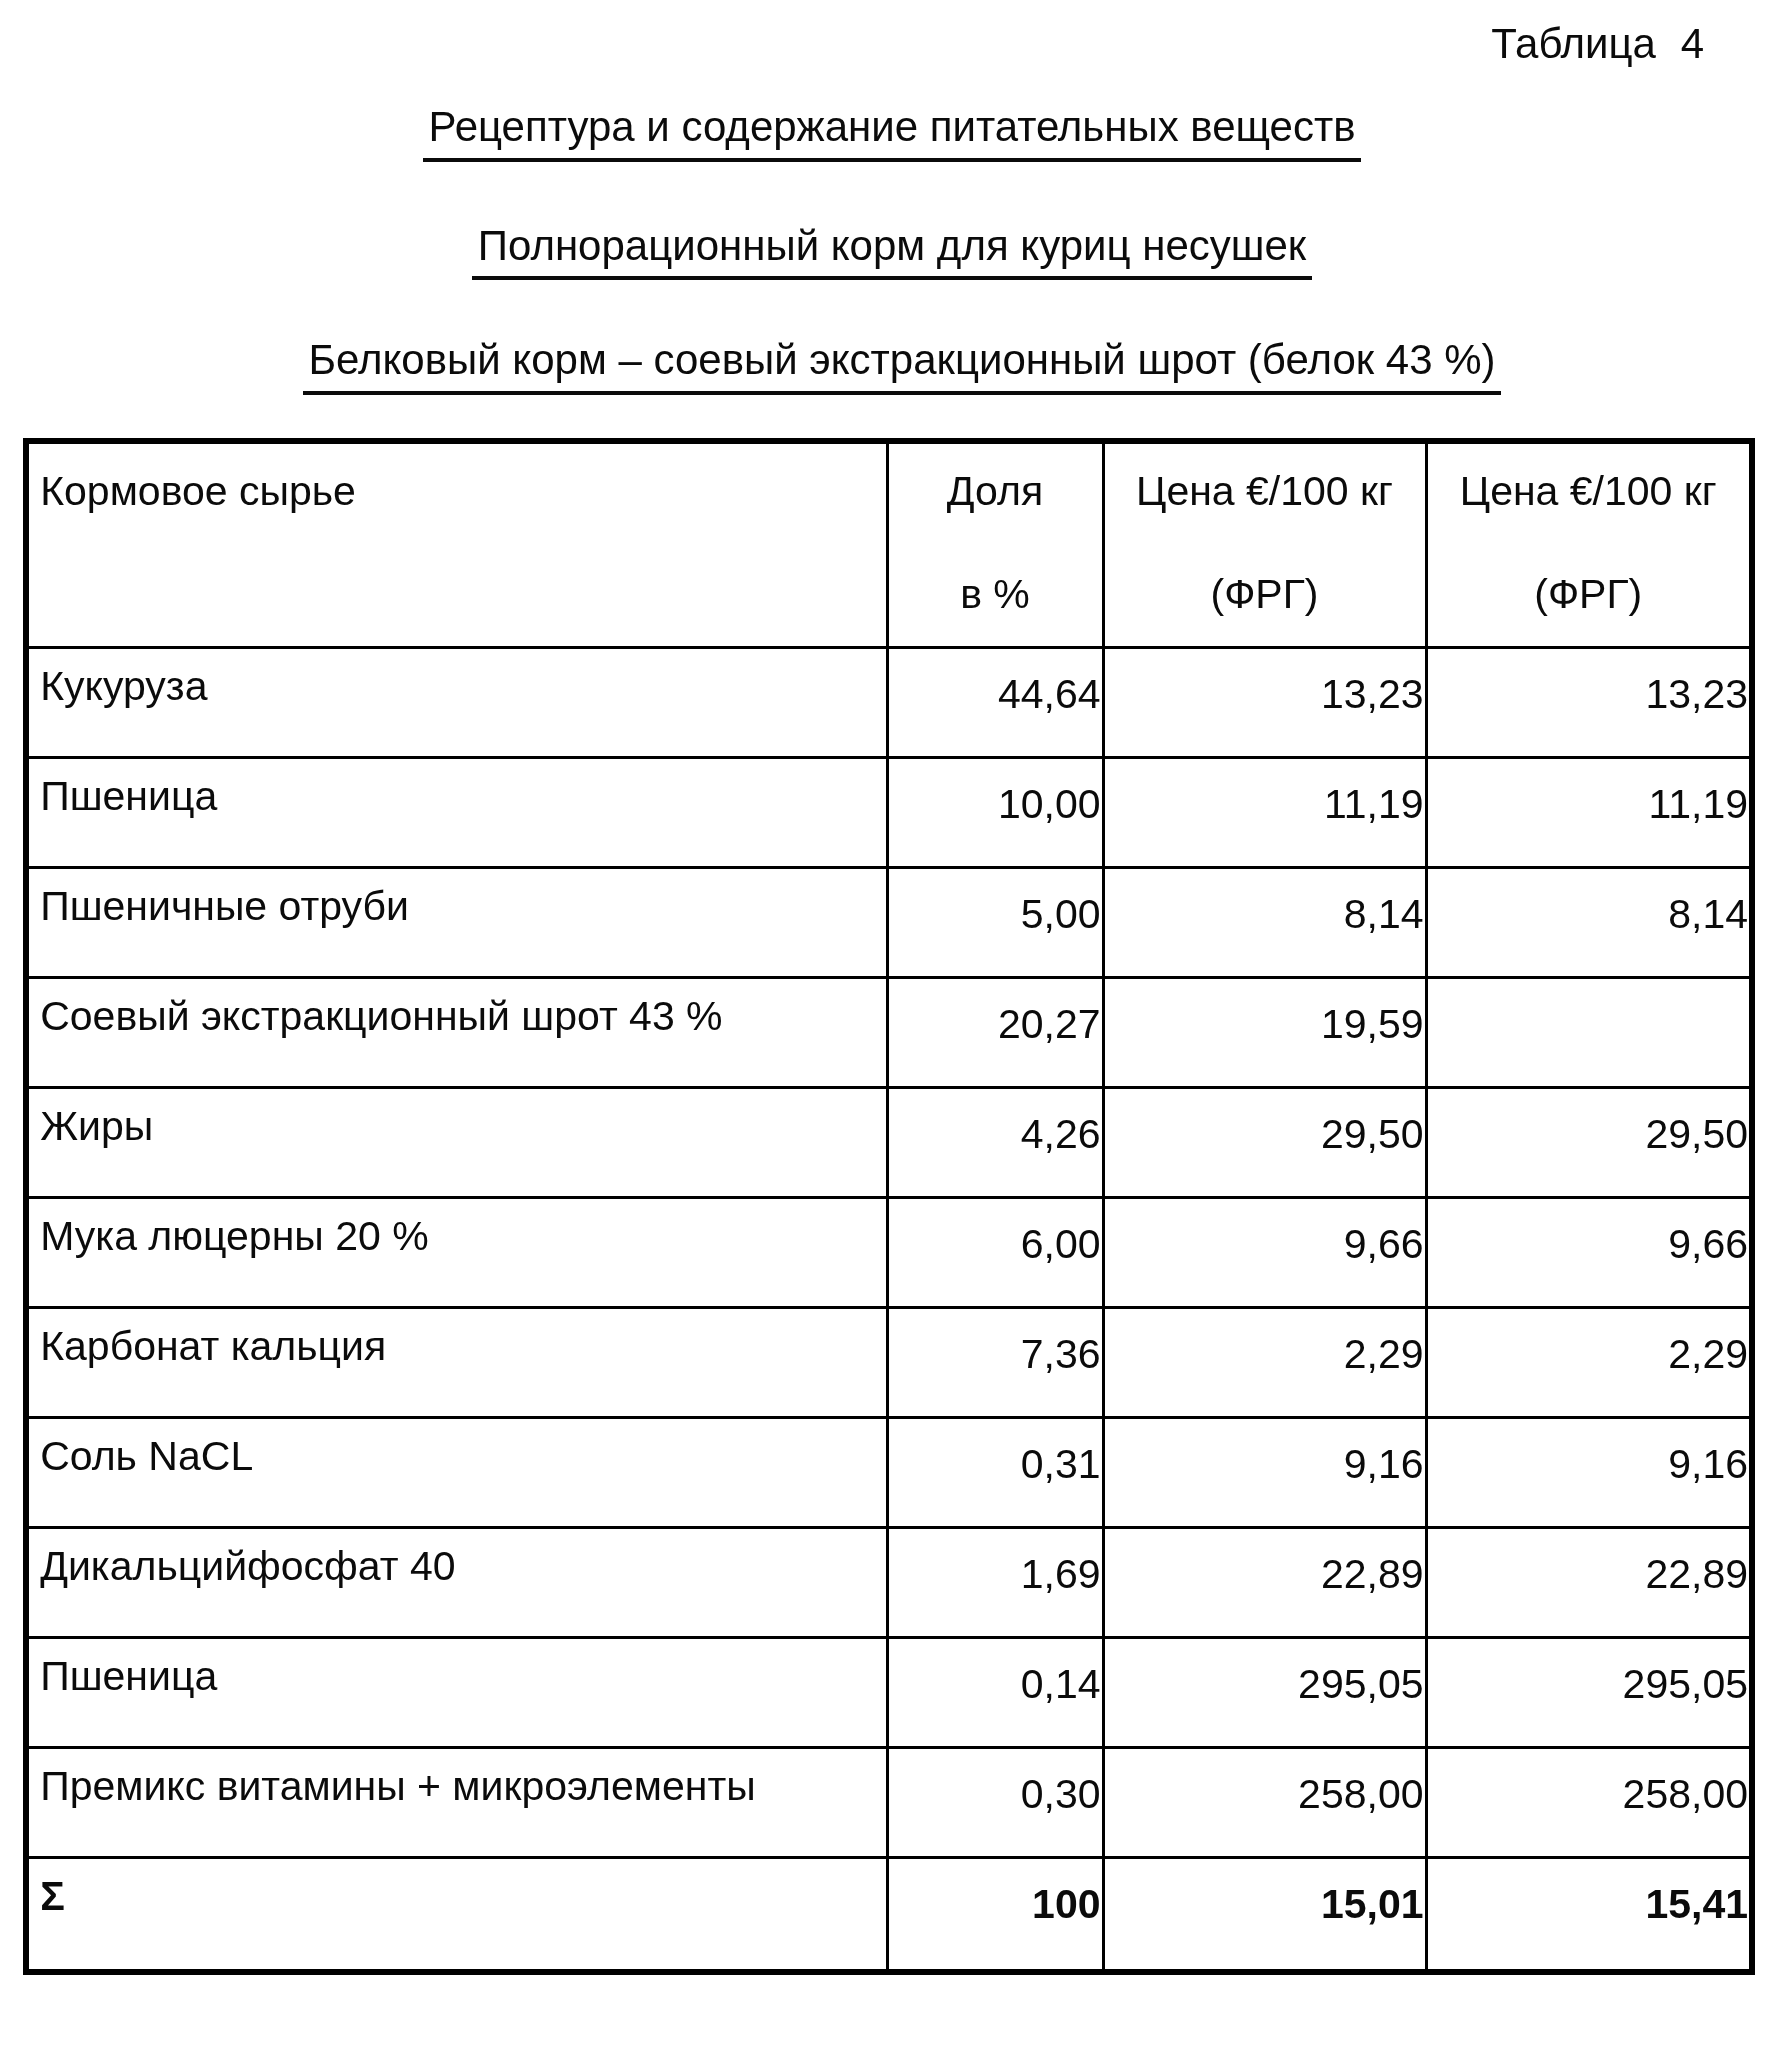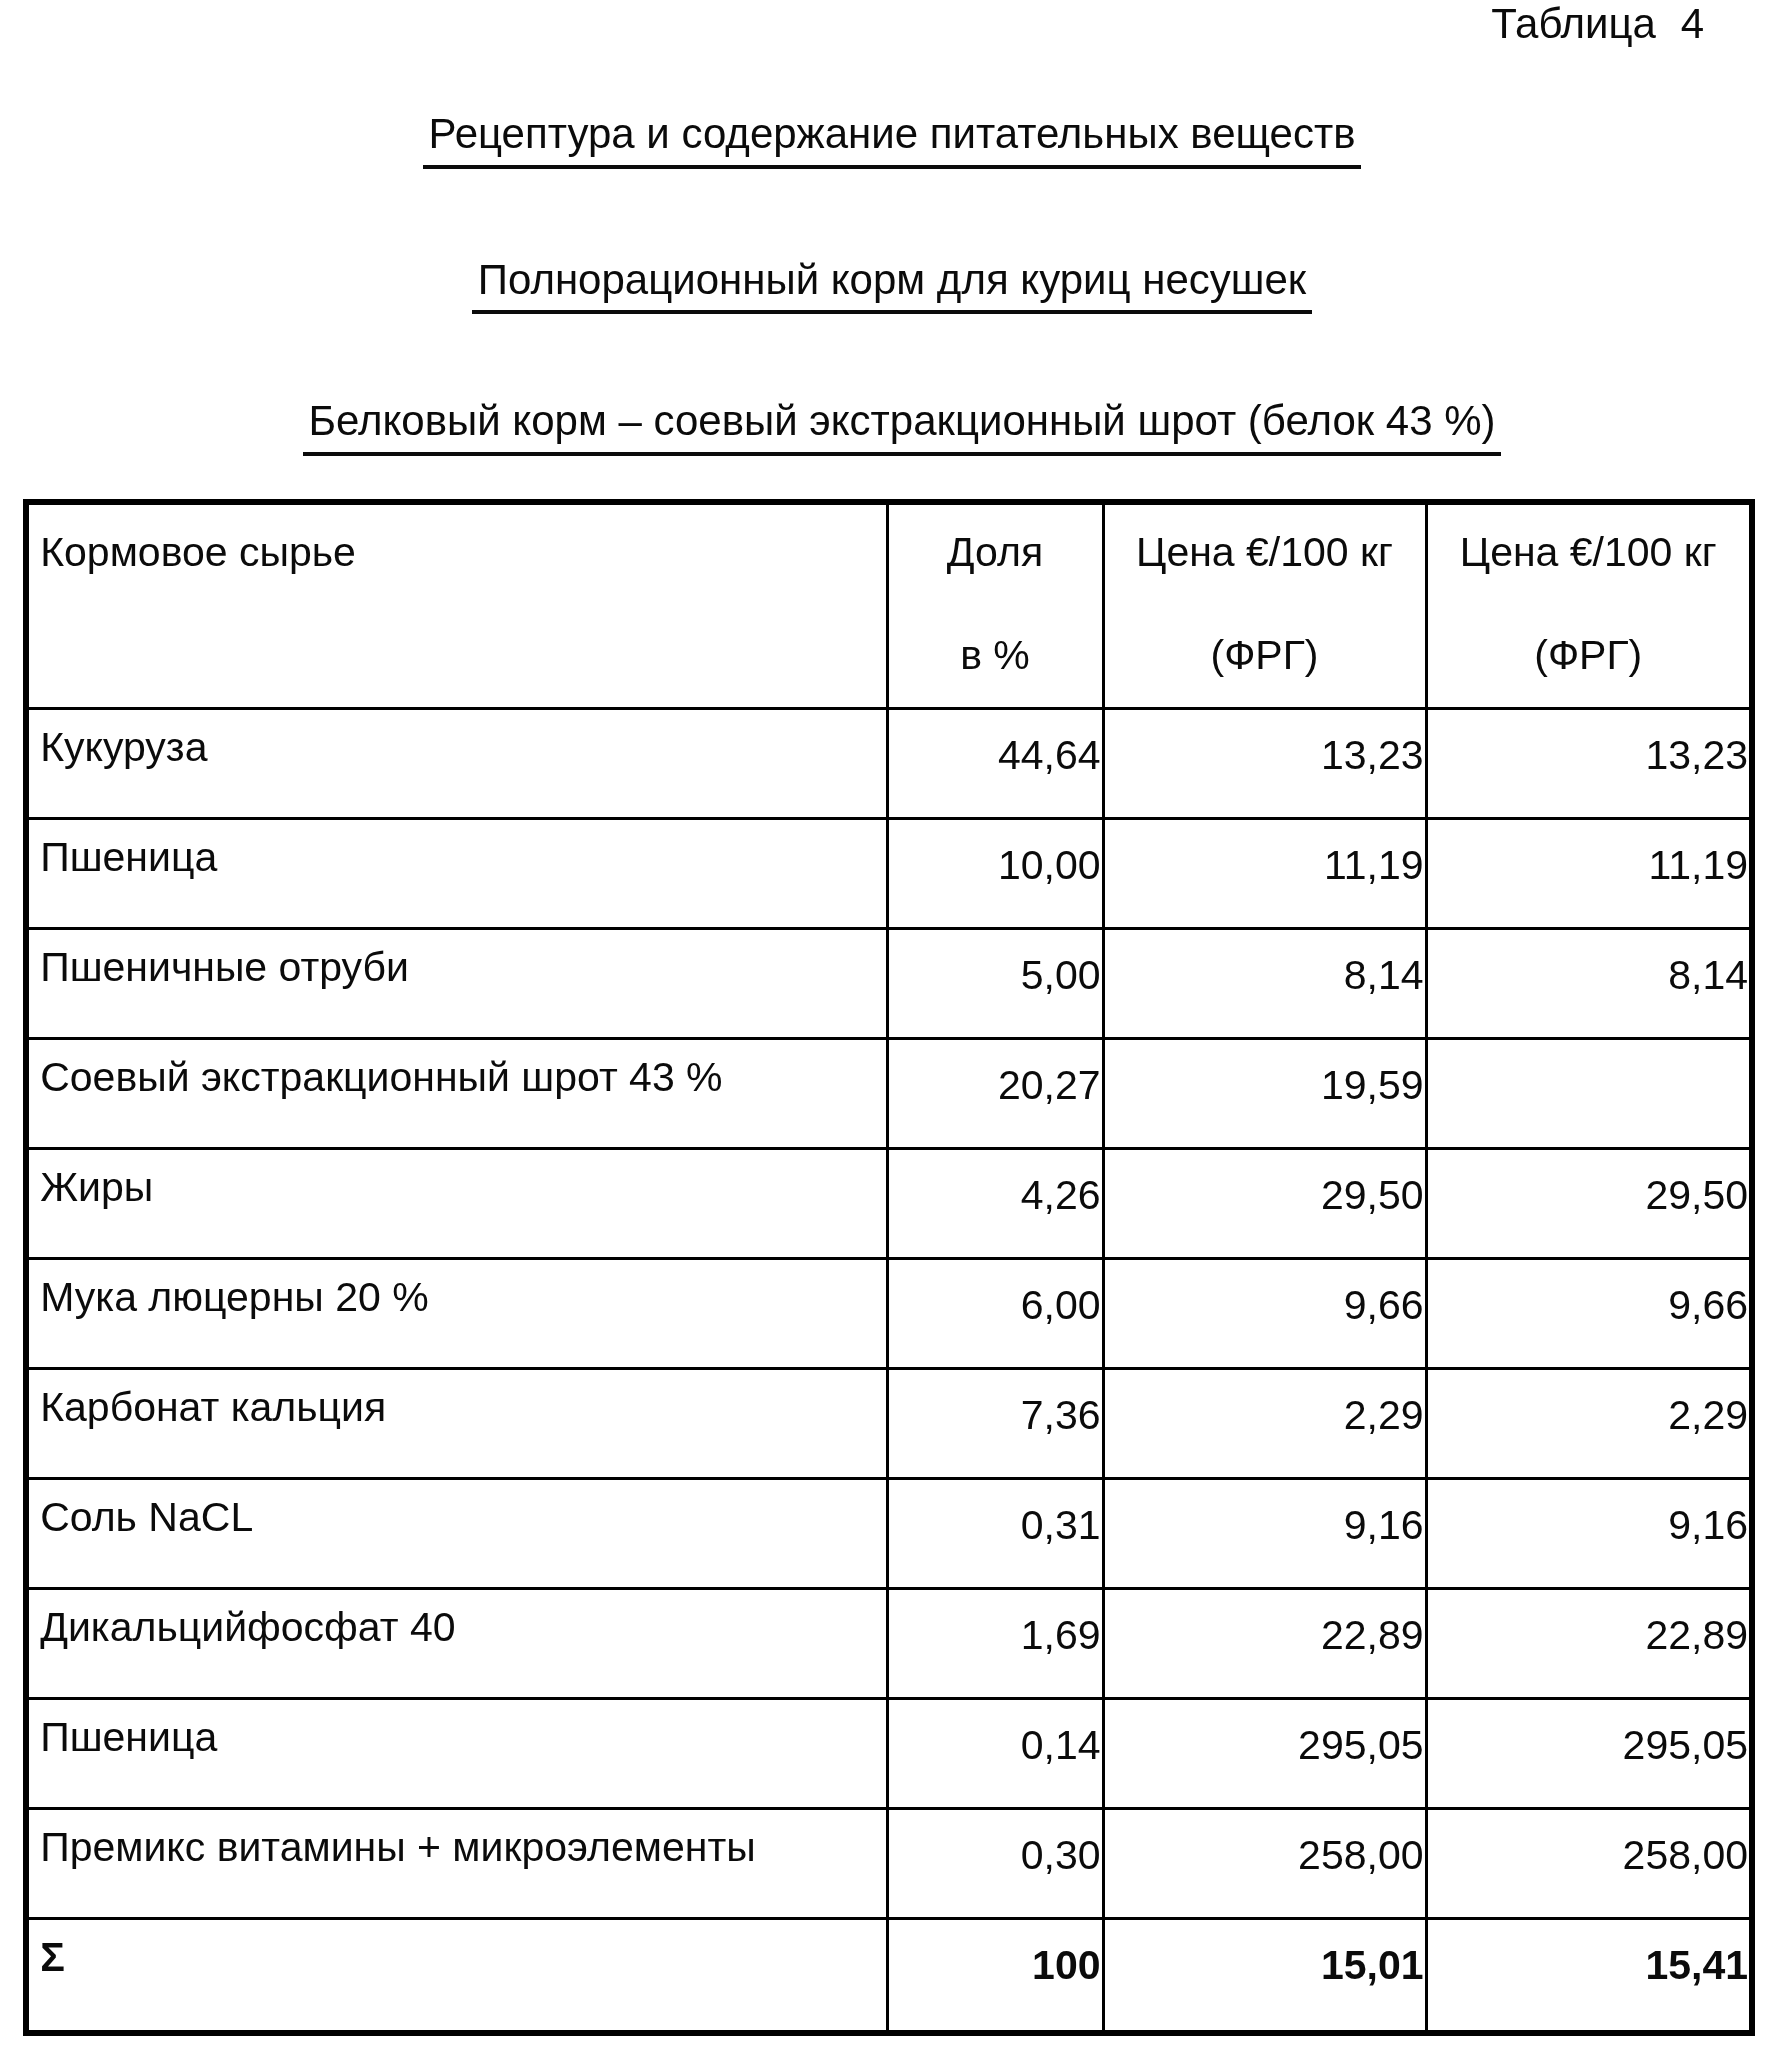--- a/index.html
+++ b/index.html
@@ -12,37 +12,36 @@
     height: 2070px;
     font-family: "Liberation Sans", "DejaVu Sans", sans-serif;
     color: #0b0b0b;
     overflow: hidden;
   }
   .page {
     width: 100%;
     height: 100%;
   }
   .table-label {
-    padding-top: 0;
+    padding-top: 20px;
     padding-right: 80px;
     text-align: right;
     font-size: 42px;
     word-spacing: 13px;
     font-weight: 500;
   }
   .doc-title {
     text-align: center;
     font-size: 42px;
     line-height: 47px;
   }
   .doc-title .u {
     display: inline-block;
     border-bottom: 4.7px solid #0b0b0b;
     padding: 0 5.6px 7.5px 5.6px;
-    margin-top: 27px;
   }
   .t1 { margin-top: 35px; }
   .t2 { margin-top: 60px; }
   .t3 { margin-top: 56px; padding-left: 20px; }
 
   table.feed {
     margin-top: 43px;
     margin-left: 23px;
     width: 1726px;
     border-collapse: collapse;

